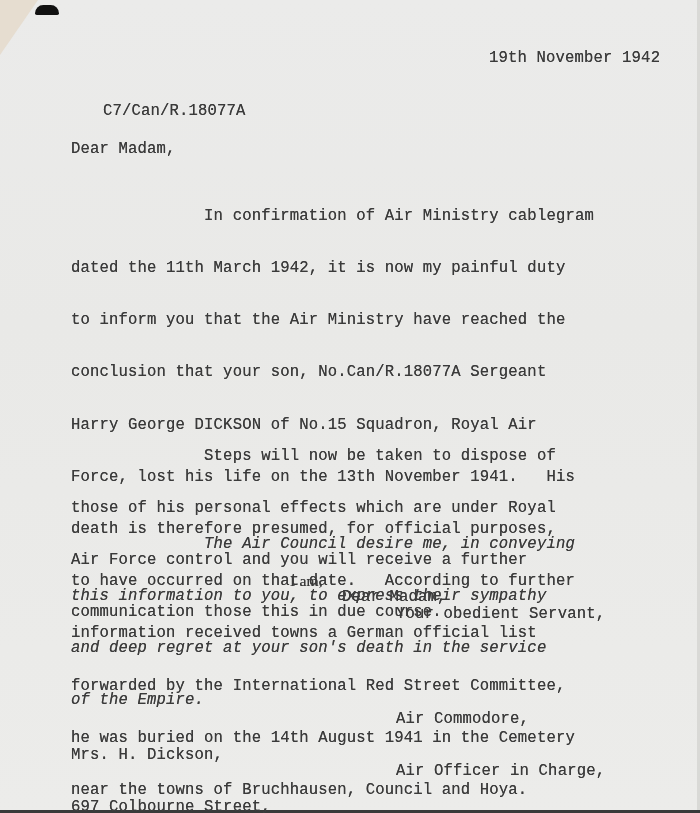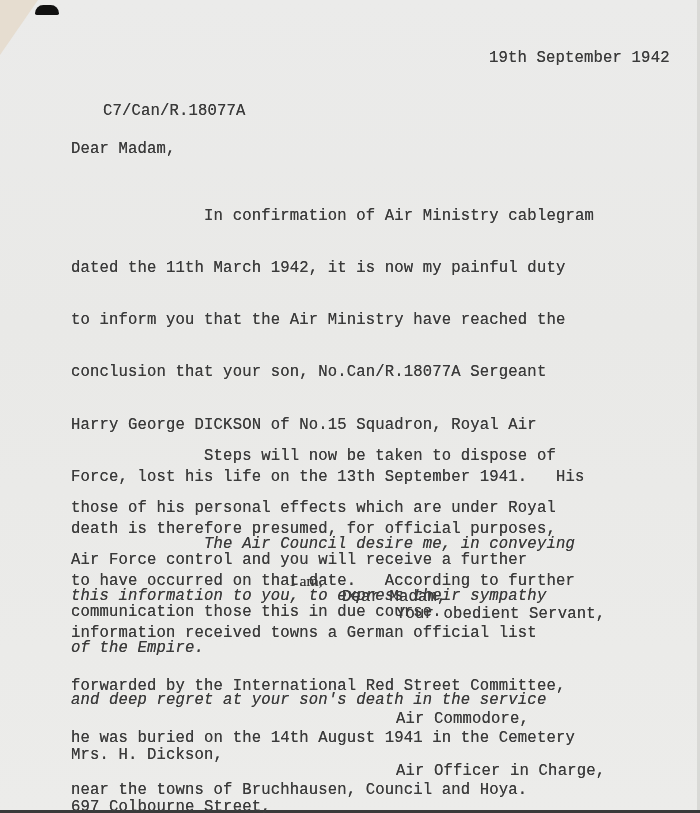--- a/index.html
+++ b/index.html
@@ -48,52 +48,52 @@
   </style>
 </head>
 <body>
 
 <div class="paper">
   <div class="corner"></div>
   <div class="hole"></div>
   <div class="edge-right"></div>
   <div class="edge-bottom"></div>
 
-  <div class="t date">19th September 1942</div>
+  <div class="t date">19th November 1942</div>
   <div class="t ref">C7/Can/R.18077A</div>
   <div class="t salutation">Dear Madam,</div>
 
   <div class="t para1">
     <span class="line">              In confirmation of Air Ministry cablegram</span>
     <span class="line">dated the 11th March 1942, it is now my painful duty</span>
     <span class="line">to inform you that the Air Ministry have reached the</span>
     <span class="line">conclusion that your son, No.Can/R.18077A Sergeant</span>
     <span class="line">Harry George DICKSON of No.15 Squadron, Royal Air</span>
-    <span class="line">Force, lost his life on the 13th September 1941.   His</span>
+    <span class="line">Force, lost his life on the 13th November 1941.   His</span>
     <span class="line">death is therefore presumed, for official purposes,</span>
     <span class="line">to have occurred on that date.   According to further</span>
     <span class="line">information received towns a German official list</span>
     <span class="line">forwarded by the International Red Street Committee,</span>
     <span class="line">he was buried on the 14th August 1941 in the Cemetery</span>
     <span class="line">near the towns of Bruchhausen, Council and Hoya.</span>
     
   </div>
 
   <div class="t para2">
     <span class="line">              Steps will now be taken to dispose of</span>
     <span class="line">those of his personal effects which are under Royal</span>
     <span class="line">Air Force control and you will receive a further</span>
     <span class="line">communication those this in due course.</span>
   </div>
 
   <div class="t para3">
     <span class="line">              The Air Council desire me, in conveying</span>
     <span class="line">this information to you, to express their sympathy</span>
+    <span class="line">and deep regret at your son's death in the service</span>
     <span class="line">of the Empire.</span>
-    <span class="line">and deep regret at your son's death in the service</span>
   </div>
 
   <div class="t iam">I am,</div>
   <div class="t dearmadam2">Dear Madam,</div>
   <div class="t servant">Your obedient Servant,</div>
 
   <div class="t sig">
     <span class="line">Air Commodore,</span>
     <span class="line">Air Officer in Charge,</span>
     

